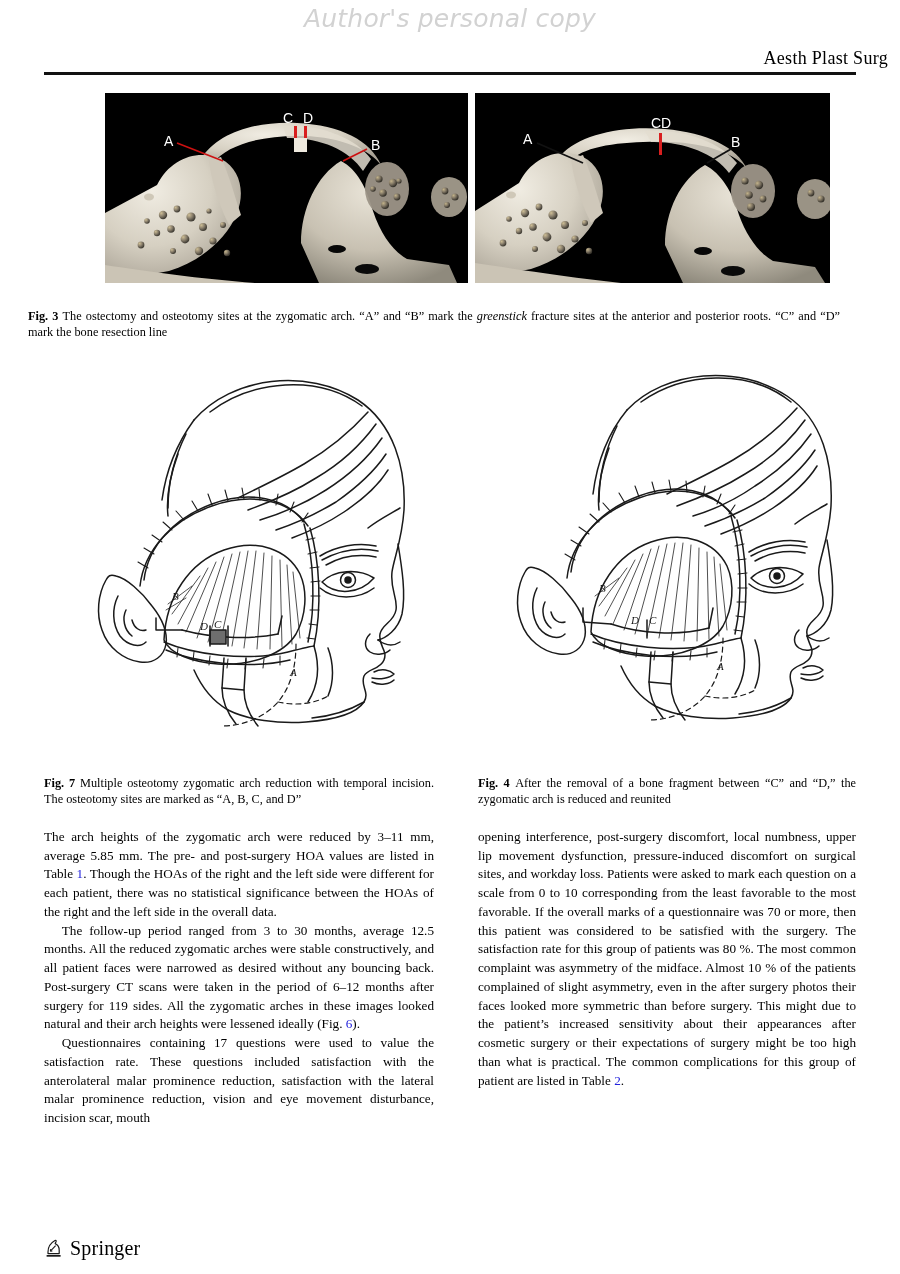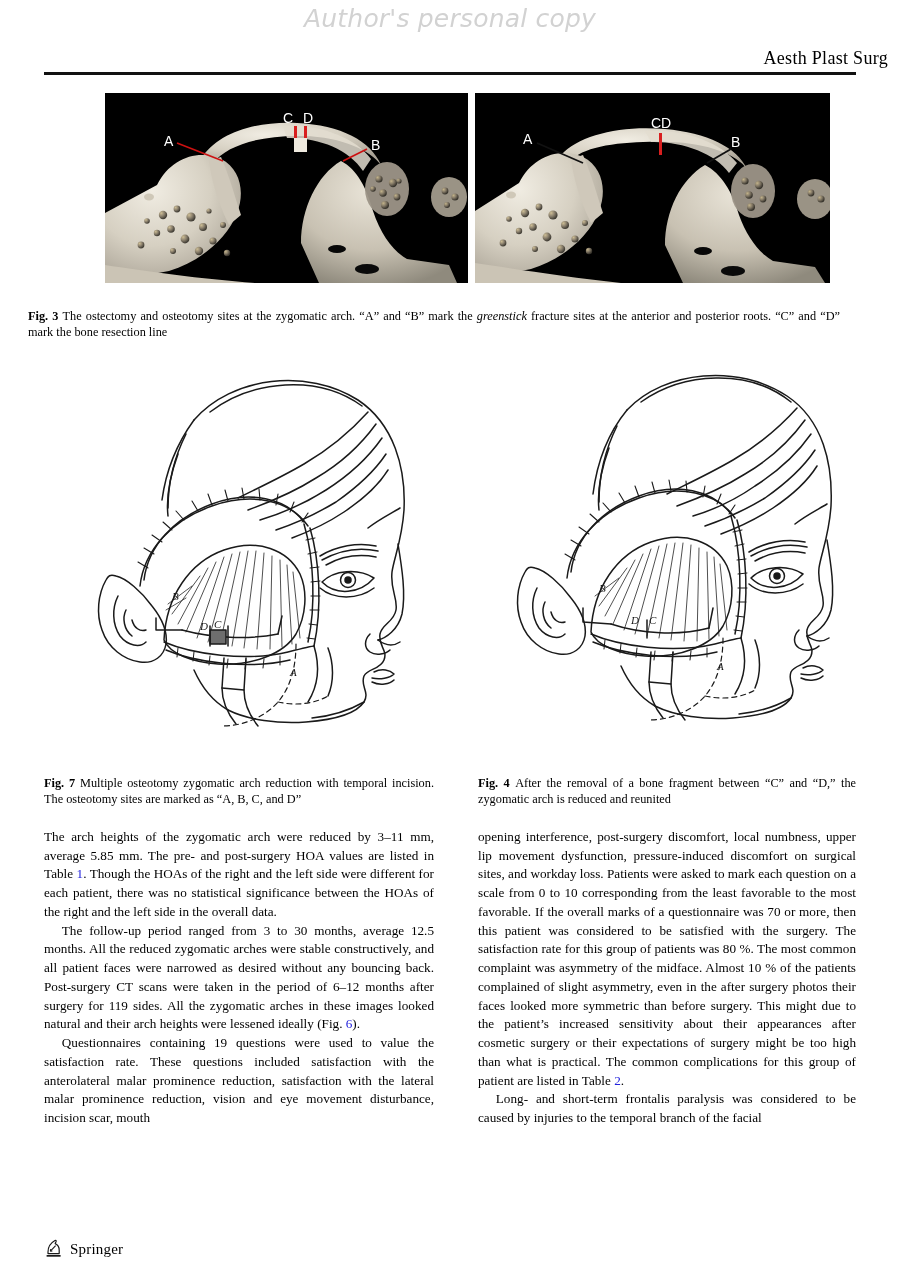--- a/index.html
+++ b/index.html
@@ -123,21 +123,21 @@
   
   .springer {
     position: absolute;
     left: 44px;
     bottom: 14px;
     display: flex;
     align-items: center;
     gap: 7px;
   }
   .springer-word {
-    font-size: 15px;
+    font-size: 20px;
     letter-spacing: 0.2px;
   }
 </style>
 </head>
 <body>
 
 <div class="watermark">Author's personal copy</div>
 
 <div class="runhead">Aesth Plast Surg</div>
 <div class="rule-top"></div>
@@ -577,26 +577,25 @@
   <b>Fig. 7</b><span>&nbsp;</span><span>Multiple osteotomy zygomatic arch reduction with temporal incision. The osteotomy sites are marked as “A, B, C, and D”</span>
 </div>
 
 <div class="cap cap-fig5">
   <b>Fig. 4</b><span>&nbsp;</span><span>After the removal of a bone fragment between “C” and “D,” the zygomatic arch is reduced and reunited</span>
 </div>
 
 <div class="col col-left">
   <p><span>The arch heights of the zygomatic arch were reduced by 3–11 mm, average 5.85 mm. The pre- and post-surgery HOA values are listed in Table </span><a class="xref">1</a><span>. Though the HOAs of the right and the left side were different for each patient, there was no statistical significance between the HOAs of the right and the left side in the overall data.</span></p>
   <p><span>The follow-up period ranged from 3 to 30 months, average 12.5 months. All the reduced zygomatic arches were stable constructively, and all patient faces were narrowed as desired without any bouncing back. Post-surgery CT scans were taken in the period of 6–12 months after surgery for 119 sides. All the zygomatic arches in these images looked natural and their arch heights were lessened ideally (Fig. </span><a class="xref">6</a><span>).</span></p>
-  <p>Questionnaires containing 19 questions were used to value the satisfaction rate. These questions included satisfaction with the anterolateral malar prominence reduction, satisfaction with the lateral malar prominence reduction, vision and eye movement disturbance, incision scar, mouth</p>
+  <p>Questionnaires containing 17 questions were used to value the satisfaction rate. These questions included satisfaction with the anterolateral malar prominence reduction, satisfaction with the lateral malar prominence reduction, vision and eye movement disturbance, incision scar, mouth</p>
 </div>
 
 <div class="col col-right">
   <p><span>opening interference, post-surgery discomfort, local numbness, upper lip movement dysfunction, pressure-induced discomfort on surgical sites, and workday loss. Patients were asked to mark each question on a scale from 0 to 10 corresponding from the least favorable to the most favorable. If the overall marks of a questionnaire was 70 or more, then this patient was considered to be satisfied with the surgery. The satisfaction rate for this group of patients was 80 %. The most common complaint was asymmetry of the midface. Almost 10 % of the patients complained of slight asymmetry, even in the after surgery photos their faces looked more symmetric than before surgery. This might due to the patient’s increased sensitivity about their appearances after cosmetic surgery or their expectations of surgery might be too high than what is practical. The common complications for this group of patient are listed in Table </span><a class="xref">2</a><span>.</span></p>
-  <p>Long- and short-term frontalis paralysis was considered to be caused by injuries to the temporal branch of the facial</p>
 </div>
 
 <div class="springer">
   <svg width="19" height="22" viewBox="0 0 19 22">
     <path d="M4 14 C4 9 6.5 5 11 2.5 C11.8 2.1 12.4 2.6 12.1 3.4
              L11.2 5.6 C13.6 6.6 15.2 9.2 15.2 12.2 L15.2 15.6 L4 15.6 Z" fill="none" stroke="#1a1a1a" stroke-width="1.2" stroke-linejoin="round"></path>
     <path d="M6.4 13.2 L11.6 7.6" stroke="#1a1a1a" stroke-width="1.1"></path>
     <path d="M6.4 13.2 L8.4 13.0" stroke="#1a1a1a" stroke-width="1.1"></path>
     <path d="M6.4 13.2 L6.7 11.2" stroke="#1a1a1a" stroke-width="1.1"></path>
     <rect x="2.6" y="17" width="14" height="1.7" fill="#1a1a1a"></rect>

